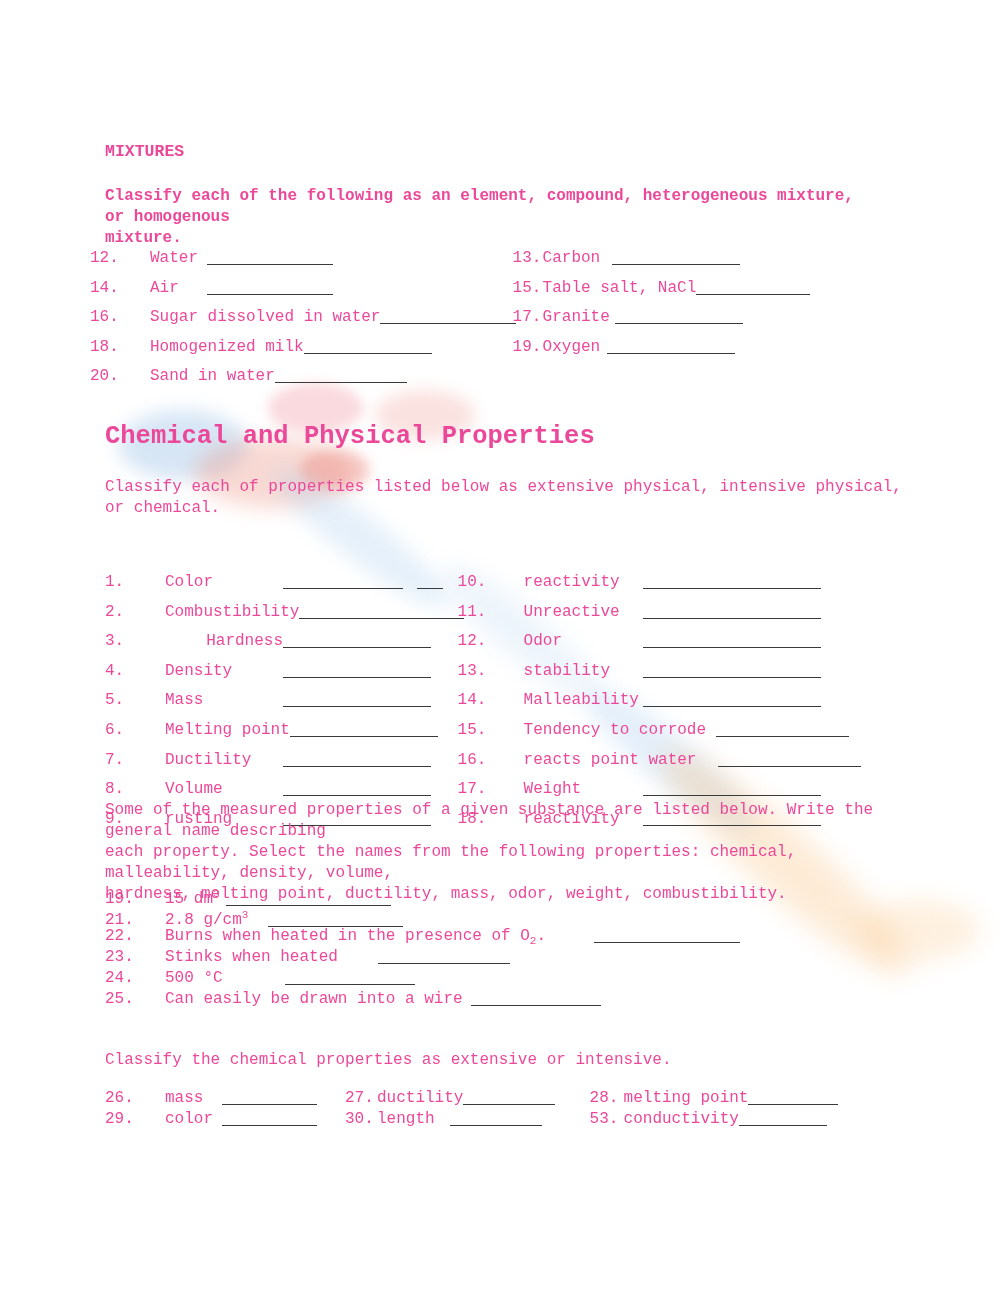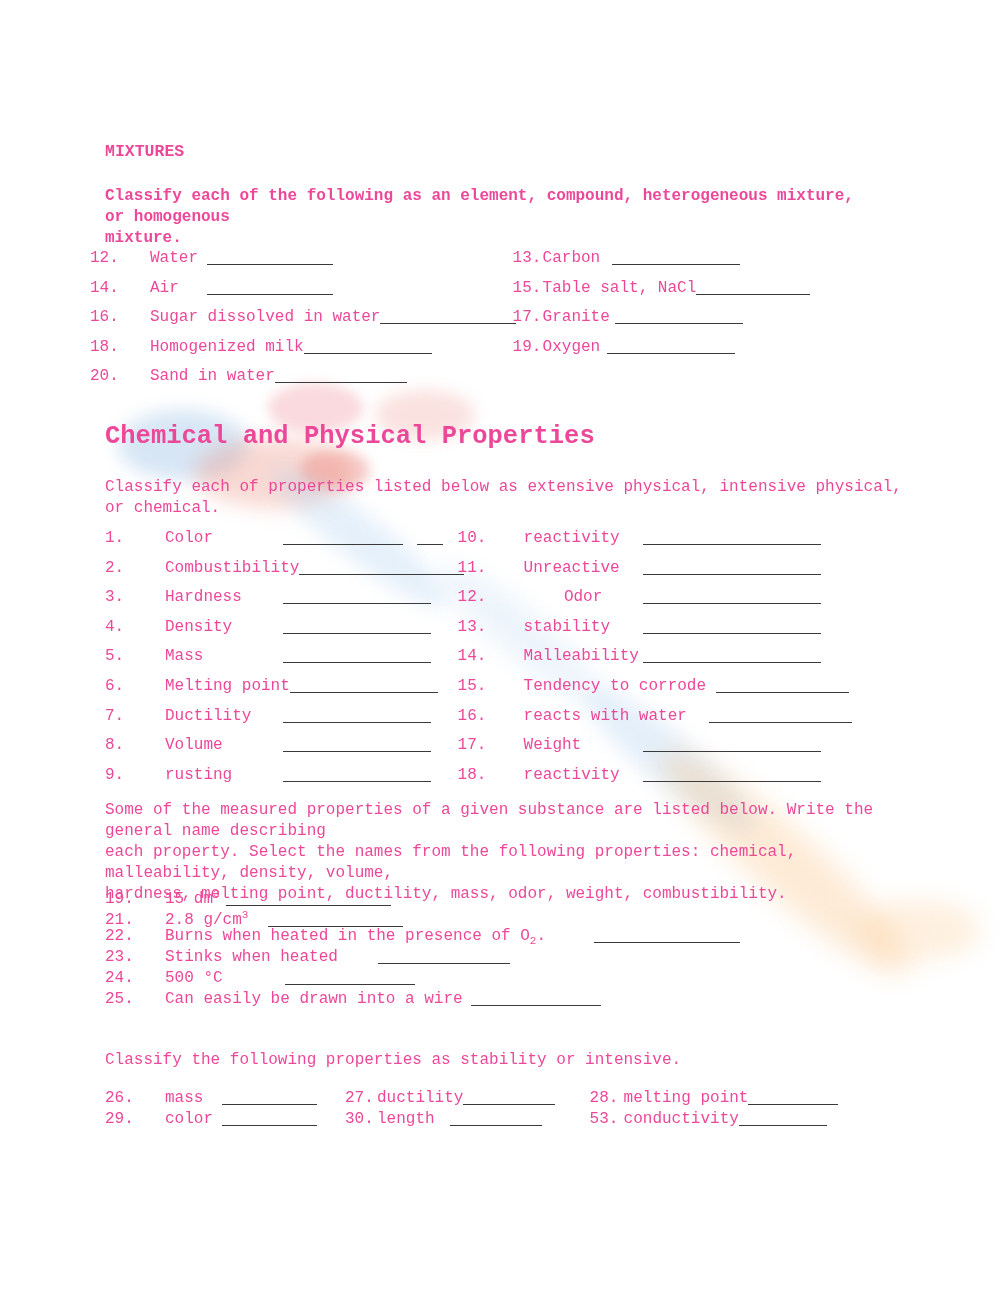--- a/index.html
+++ b/index.html
@@ -42,21 +42,21 @@
   .ib{display:inline-block;vertical-align:baseline;}
   .num{display:inline-block;width:60px;}
   .blank{display:inline-block;height:13px;border-bottom:1.4px solid #3a3a3a;vertical-align:-3px;}
 
   .mix-list{left:90px;top:244px;}
   .mix-left{display:inline-block;width:413px;}
   .mix-rnum{display:inline-block;width:30px;}
 
   .prop-list{left:105px;top:524px;}
   .prop-left{display:inline-block;width:343px;}
-  .prop-rnum{display:inline-block;width:66px;}
+  .prop-rnum{display:inline-block;width:66px;margin-top:44px;}
 
   .meas-list{left:105px;top:884px;}
 
   .ext-list{left:105px;top:1088px;}
   .ext-c1{display:inline-block;width:240px;}
   .ext-c2{display:inline-block;width:235px;}
   .ext-n2{display:inline-block;width:32px;}
   .ext-n3{display:inline-block;width:34px;}
 
   sup,sub{font-size:11px;}
@@ -130,23 +130,23 @@
     </div>
     <div class="row row-29">
       <span class="prop-left">
         <span class="num">2.</span><span class="ib" style="min-width:118px;">Combustibility</span><span class="blank" style="width:165px;"></span>
       </span><span>
         <span class="prop-rnum">11.</span><span class="ib" style="min-width:119px;">Unreactive</span><span class="blank" style="width:178px;"></span>
       </span>
     </div>
     <div class="row row-29">
       <span class="prop-left">
-        <span class="num">3.</span><span class="ib" style="min-width:118px;">Hardness</span><span class="blank" style="width:148px;"></span>
-      </span><span>
-        <span class="prop-rnum">12.</span><span class="ib" style="min-width:119px;text-align:center;">Odor</span><span class="blank" style="width:178px;"></span>
+        <span class="num">3.</span><span class="ib" style="min-width:118px;text-align:right;">Hardness</span><span class="blank" style="width:148px;"></span>
+      </span><span>
+        <span class="prop-rnum">12.</span><span class="ib" style="min-width:119px;">Odor</span><span class="blank" style="width:178px;"></span>
       </span>
     </div>
     <div class="row row-29">
       <span class="prop-left">
         <span class="num">4.</span><span class="ib" style="min-width:118px;">Density</span><span class="blank" style="width:148px;"></span>
       </span><span>
         <span class="prop-rnum">13.</span><span class="ib" style="min-width:119px;">stability</span><span class="blank" style="width:178px;"></span>
       </span>
     </div>
     <div class="row row-29">
@@ -160,21 +160,21 @@
       <span class="prop-left">
         <span class="num">6.</span><span class="ib" style="min-width:118px;">Melting point</span><span class="blank" style="width:148px;"></span>
       </span><span>
         <span class="prop-rnum">15.</span><span class="ib">Tendency to corrode</span><span class="blank" style="width:133px;margin-left:10px;"></span>
       </span>
     </div>
     <div class="row row-29">
       <span class="prop-left">
         <span class="num">7.</span><span class="ib" style="min-width:118px;">Ductility</span><span class="blank" style="width:148px;"></span>
       </span><span>
-        <span class="prop-rnum">16.</span><span class="ib">reacts with water</span><span class="blank" style="width:143px;margin-left:22px;"></span>
+        <span class="prop-rnum">16.</span><span class="ib">reacts point water</span><span class="blank" style="width:143px;margin-left:22px;"></span>
       </span>
     </div>
     <div class="row row-29">
       <span class="prop-left">
         <span class="num">8.</span><span class="ib" style="min-width:118px;">Volume</span><span class="blank" style="width:148px;"></span>
       </span><span>
         <span class="prop-rnum">17.</span><span class="ib" style="min-width:119px;">Weight</span><span class="blank" style="width:178px;"></span>
       </span>
     </div>
     <div class="row row-29">
@@ -204,21 +204,21 @@
       <span class="num">23.</span><span><span>Stinks when heated</span></span><span class="blank" style="width:132px;margin-left:40px;"></span>
     </div>
     <div class="row row-21">
       <span class="num">24.</span><span><span>500 °C</span></span><span class="blank" style="width:130px;margin-left:62px;"></span>
     </div>
     <div class="row row-21">
       <span class="num">25.</span><span><span>Can easily be drawn into a wire</span></span><span class="blank" style="width:130px;margin-left:8px;"></span>
     </div>
   </div>
 
-  <div class="abs ext-instr">Classify the following properties as stability or intensive.</div>
+  <div class="abs ext-instr">Classify the chemical properties as extensive or intensive.</div>
 
   <div class="abs ext-list">
     <div class="row row-21">
       <span class="ext-c1">
         <span class="num">26.</span><span class="ib" style="min-width:57px;">mass</span><span class="blank" style="width:95px;"></span>
       </span><span class="ext-c2">
         <span class="ext-n2">27.</span><span class="ib" style="min-width:73px;">ductility</span><span class="blank" style="width:92px;"></span>
       </span><span>
         <span class="ext-n3">28.</span><span class="ib" style="min-width:91px;">melting point</span><span class="blank" style="width:90px;"></span>
       </span>

